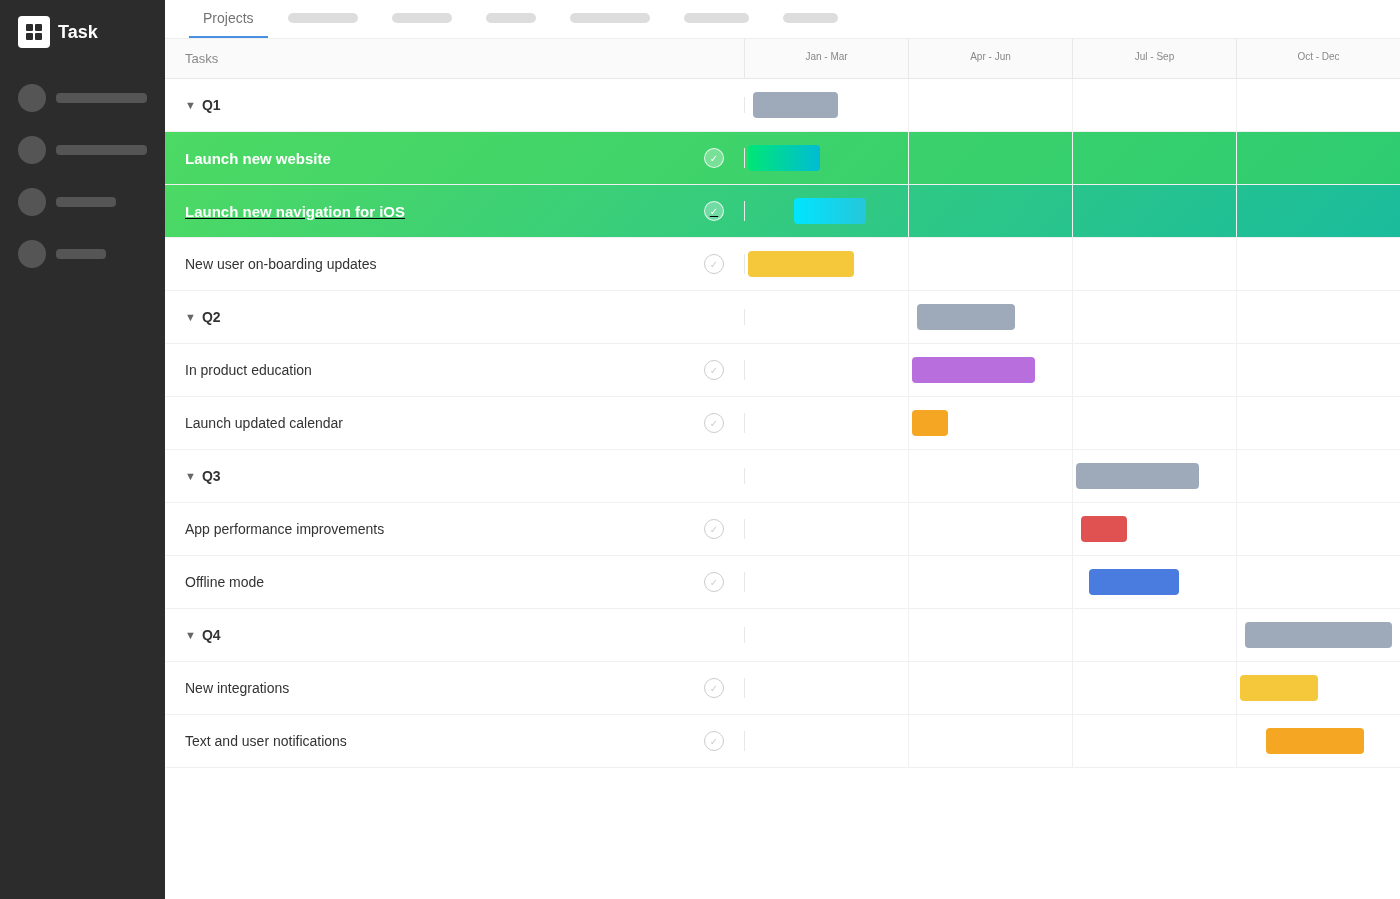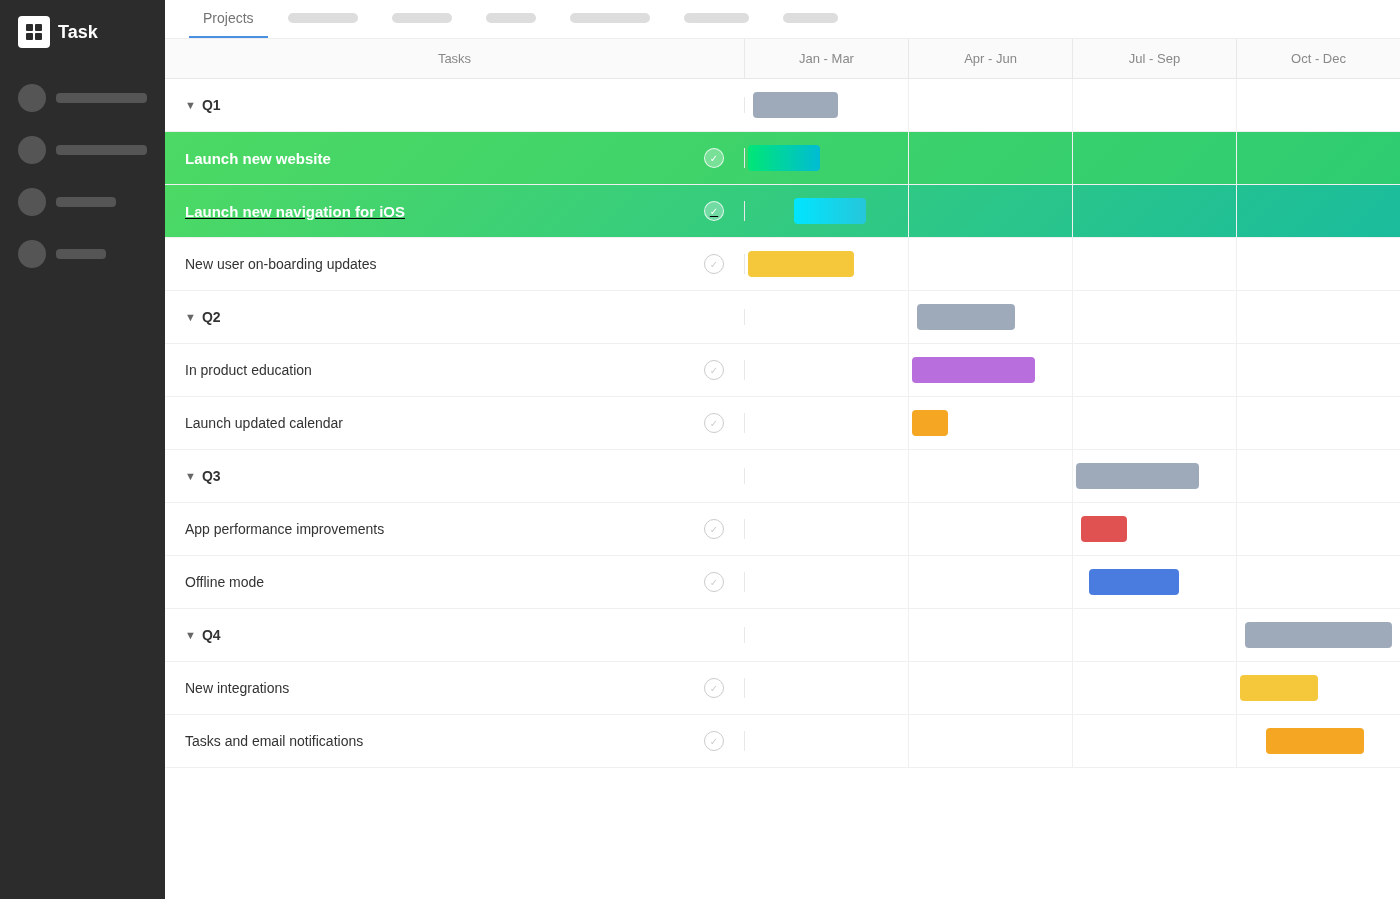--- a/index.html
+++ b/index.html
@@ -161,31 +161,30 @@
       z-index: 10;
     }
     .gantt-task-col-header {
       width: 580px;
       flex-shrink: 0;
       padding: 12px 20px;
       font-size: 13px;
       color: #888;
       font-weight: 500;
       border-right: 1px solid #e8e8e8;
-      text-align: center;
     }
     .gantt-period-headers {
       display: flex;
       flex: 1;
     }
     .gantt-period {
       flex: 1;
       text-align: center;
       padding: 12px 0;
-      font-size: 13px;
+      font-size: 10px;
       color: #888;
       font-weight: 500;
       border-right: 1px solid #e8e8e8;
     }
     .gantt-period:last-child { border-right: none; }
 
     .gantt-row {
       display: flex;
       border-bottom: 1px solid #f0f0f0;
       min-height: 52px;
@@ -550,21 +549,21 @@
           <div class="period-cell"></div>
           <div class="period-cell"></div>
           <div class="period-cell">
             <div class="bar bar-integrations"></div>
           </div>
         </div>
       </div>
 
       <div class="gantt-row task-row">
         <div class="gantt-task-cell">
-          <div class="task-label">Tasks and email notifications</div>
+          <div class="task-label">Text and user notifications</div>
           <div class="check-icon">✓</div>
         </div>
         <div class="gantt-periods-area">
           <div class="period-cell"></div>
           <div class="period-cell"></div>
           <div class="period-cell"></div>
           <div class="period-cell">
             <div class="bar bar-email"></div>
           </div>
         </div>

